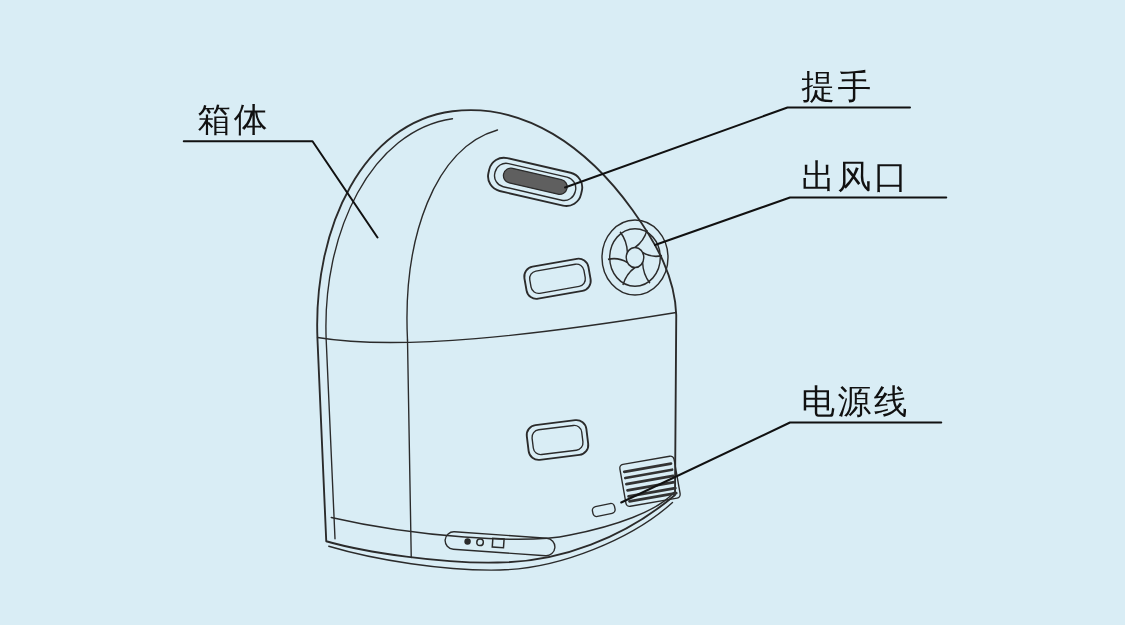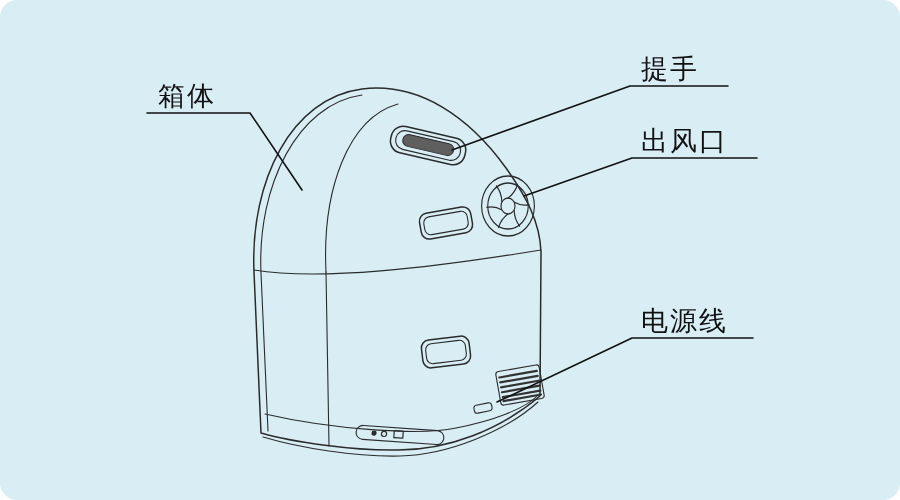--- a/index.html
+++ b/index.html
@@ -1,21 +1,20 @@
 <!DOCTYPE html>
 <html><head>
 <meta charset="utf-8">
 <style>
   html,body{margin:0;padding:0;}
   body{font-family:"DejaVu Sans","Liberation Sans",sans-serif;}
   .canvas{
     position:relative;
     width:900px;height:500px;
     overflow:hidden;
-    border-radius:17px;
   }
   svg{display:block;}
   .outline{fill:none;stroke:#2b2b2b;stroke-width:1.5;stroke-linejoin:round;stroke-linecap:round;}
   .thin{fill:none;stroke:#2b2b2b;stroke-width:1.1;stroke-linejoin:round;stroke-linecap:round;}
   .leader{fill:none;stroke:#111;stroke-width:1.6;stroke-linejoin:round;stroke-linecap:round;}
   .grille-line{stroke:#333;stroke-width:2.2;stroke-linecap:round;}
   .label-text{font-size:27px;font-weight:500;letter-spacing:2px;}
 </style>
 </head>
 <body>

